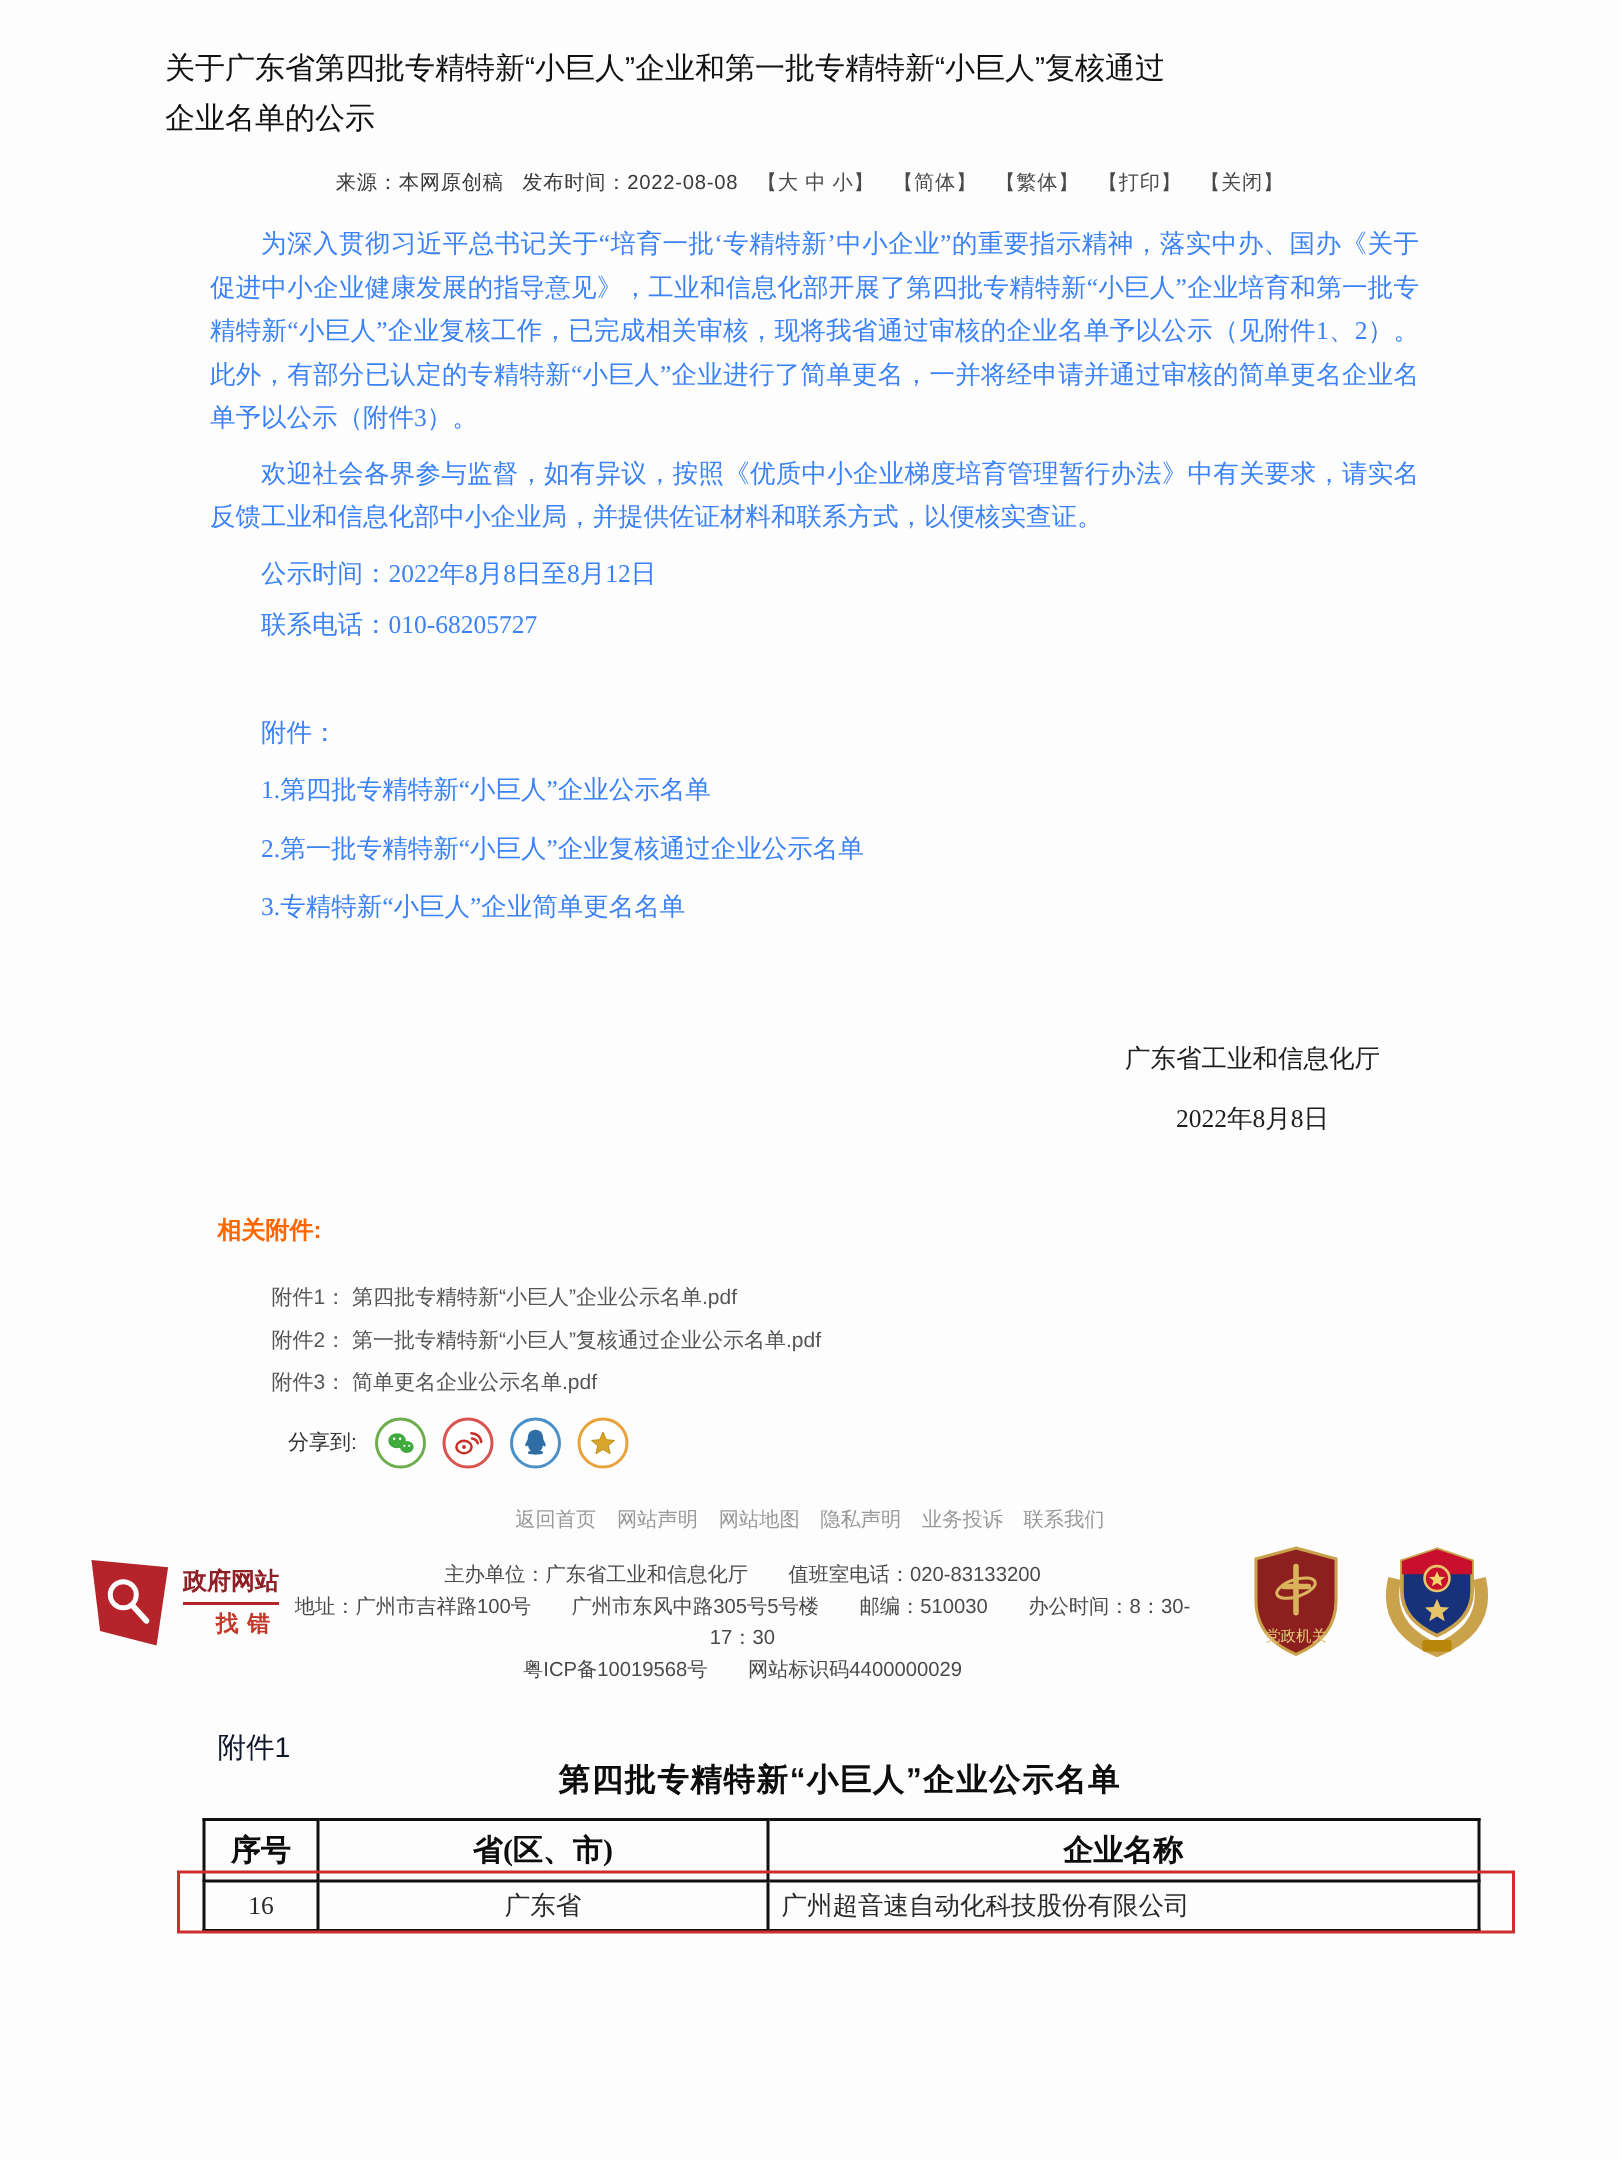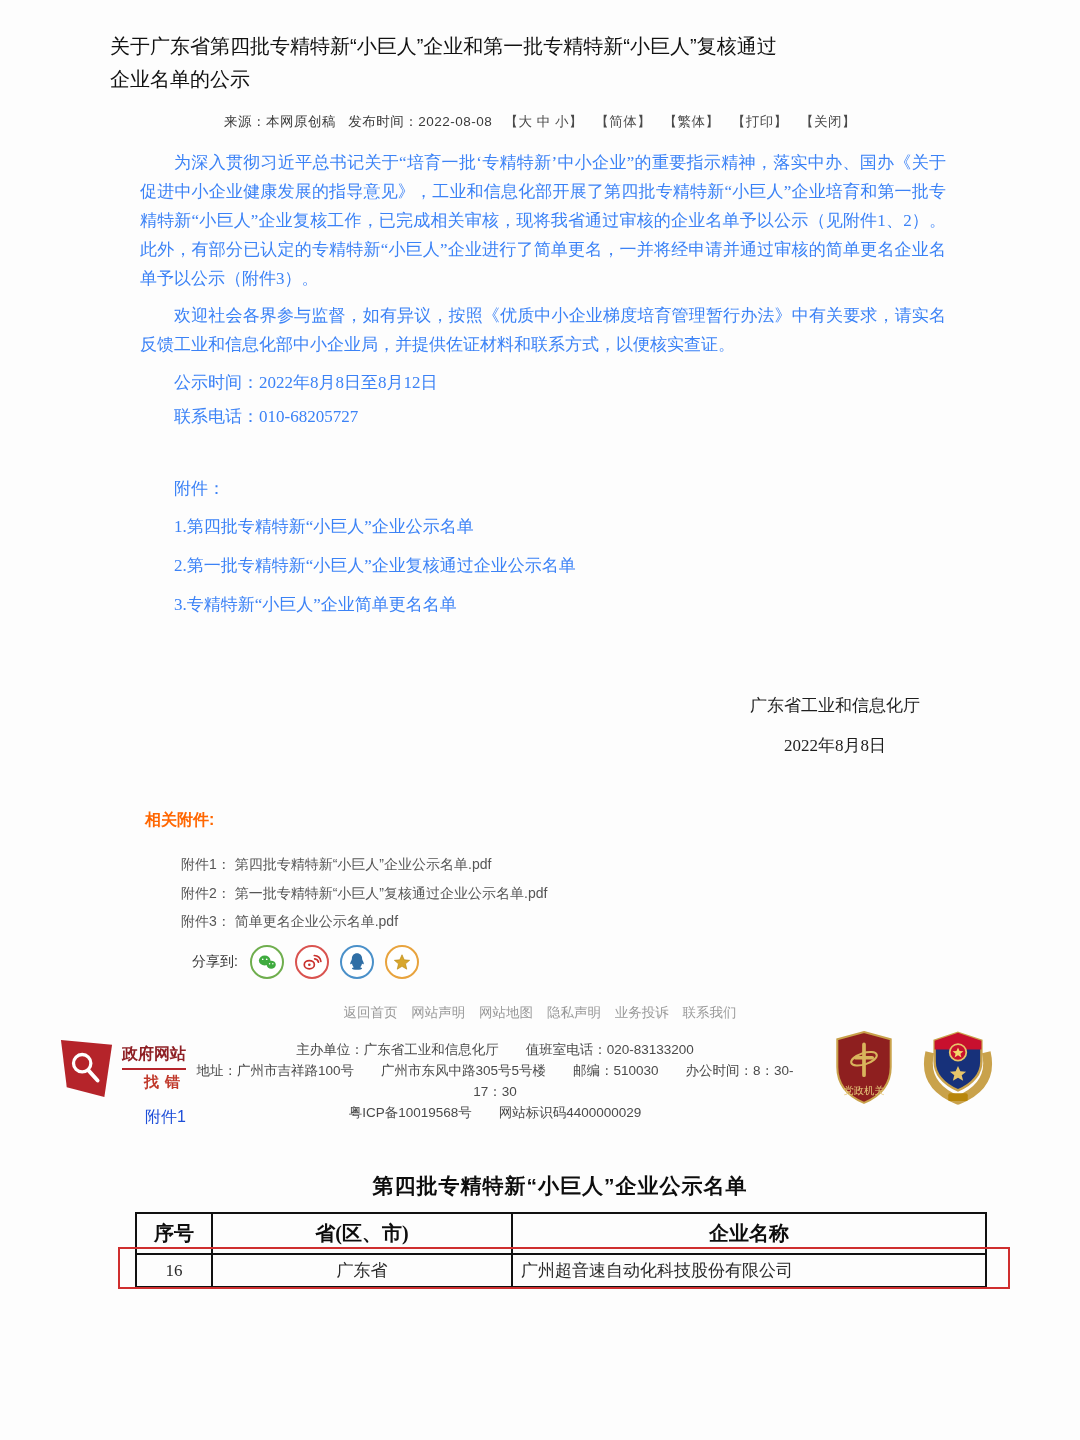--- a/index.html
+++ b/index.html
@@ -62,21 +62,21 @@
   .error-badge-text .t2 { font-size:15px; font-weight:bold; color:#c0392b;
                           letter-spacing:6px; margin-top:3px; padding-left:6px; }
 
   .info-lines { top:1039px; left:185px; width:620px; text-align:center;
                 font-size:13.5px; color:#4a4a4a; line-height:21px; }
 
   .emblem-shield { top:1030px; left:833px; cursor:pointer; }
   .emblem-police { top:1026px; left:920px; cursor:pointer; }
 
   
-  .annex-label { top:1107px; left:145px; font-size:16px; color:#1d4ed8; }
+  .annex-label { top:1152px; left:145px; font-size:19px; color:#0f172a; }
   .annex-title { top:1172px; left:135px; width:850px; text-align:center;
                  font-size:21px; font-weight:bold; color:#0d0d0d; letter-spacing:1px; }
   .annex-table { position:absolute; top:1212px; left:135px; width:850px;
                  border-collapse:collapse; table-layout:fixed; }
   .annex-table th, .annex-table td { border:2px solid #111; }
   .annex-table th { height:41px; font-size:20px; font-weight:bold;
                     font-family:"Liberation Serif","DejaVu Serif",serif; color:#0d0d0d; }
   .annex-table td { height:33px; font-size:17px; text-align:center;
                     font-family:"Liberation Serif","DejaVu Serif",serif; color:#2a2a2a; }
   .col-no { width:76px; } .col-prov { width:300px; } .col-comp { width:474px; }

